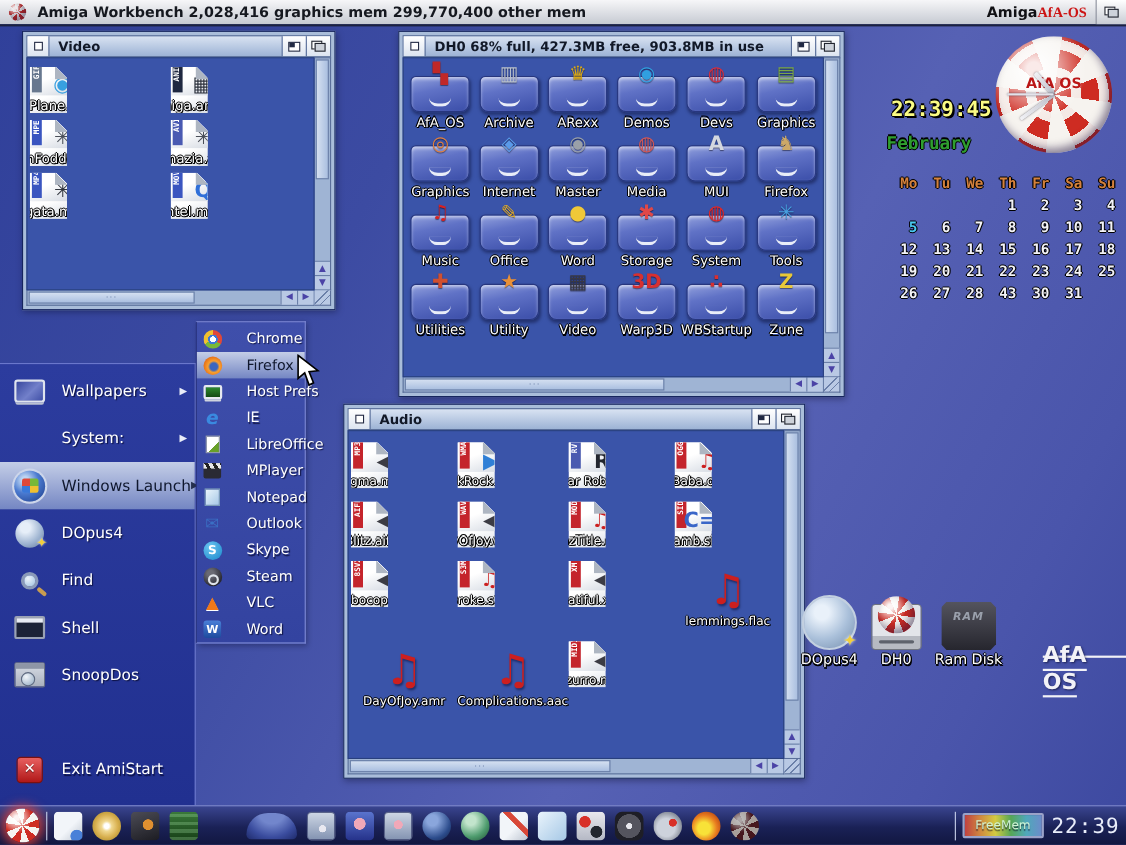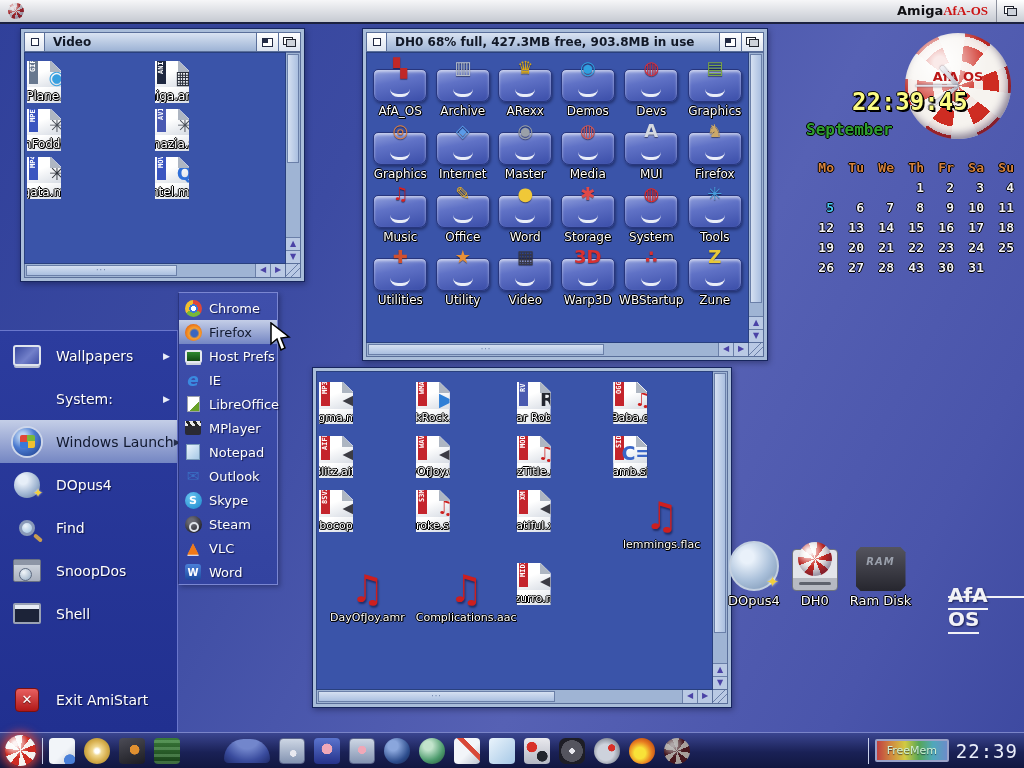--- a/index.html
+++ b/index.html
@@ -100,22 +100,22 @@
   .ballclock .btext { position:absolute; left:0; right:0; top:36px; text-align:center;
     color:#bb1616; font-weight:bold; font-size:13px; text-shadow:0 1px 1px rgba(255,255,255,.6); }
   .hand { position:absolute; left:50%; bottom:50%; transform-origin:50% 100%; border-radius:2px;
     background:linear-gradient(#f2f2f6,#b9bcc8); box-shadow:0 0 2px rgba(0,0,30,.6); }
   .hand.h { width:4px; height:26px; margin-left:-2px; transform:rotate(319deg); }
   .hand.m { width:3px; height:38px; margin-left:-1.5px; transform:rotate(234deg); }
   .hand.s { width:1.5px; height:42px; margin-left:-.75px; transform:rotate(270deg); background:#e3e3ea; }
 
   
   .dclock { position:absolute; left:810px; top:88px; font-family:"DejaVu Sans Mono",monospace;
-    font-size:24px; font-weight:bold; color:#fbfb84;
-    text-shadow:-1px 0 #000,0 -1px #000,1px 0 #000,0 1px #000,2px 2px #000;margin-left:42px; }
+    font-size:19px; font-weight:bold; color:#fbfb84;
+    text-shadow:-1px 0 #000,0 -1px #000,1px 0 #000,0 1px #000,2px 2px #000; }
   .dmonth { position:absolute; left:806px; top:120px; font-family:"DejaVu Sans Mono",monospace;
     font-size:16px; font-weight:bold; color:#2f9e2f;
     text-shadow:-1px 0 #000,0 -1px #000,1px 0 #000,0 1px #000; }
   .calendar { position:absolute; left:804px; top:160px; width:212px;
     display:grid; grid-template-columns:repeat(7,30px); grid-auto-rows:20px;
     font-family:"DejaVu Sans Mono",monospace; font-size:13px; font-weight:bold; }
   .cal-h { color:#d4813c; text-align:right; text-shadow:-1px 0 #000,0 -1px #000,1px 0 #000,0 1px #000; }
   .cal-c { color:#f2f2f7; text-align:right; text-shadow:-1px 0 #000,0 -1px #000,1px 0 #000,0 1px #000; }
   .cal-c.hl { color:#4ac9f2; }
 
@@ -162,21 +162,21 @@
     text-shadow:0 1px 1px rgba(0,0,0,.5); }
 
   
   .submenu { position:absolute; left:178px; top:292px; width:100px; height:293px; z-index:5;
     background:linear-gradient(180deg,#3f4fab,#3343a0);
     border:1px solid #7a86d2; border-left-color:#2a3580; box-shadow:2px 2px 5px rgba(0,0,20,.3);
     display:flex; flex-direction:column; padding:3px 0; }
   .sub-item { height:24px; flex:none; display:flex; align-items:center; padding:0 4px; }
   .sub-item.hl { background:linear-gradient(#c4cee7,#7486c3); }
   .sub-item .smi-box { width:20px; height:20px; flex:none; display:flex; align-items:center; justify-content:center; }
-  .sub-item .sm-label { color:#fff; font-size:13px; margin-left:6px; white-space:nowrap;
+  .sub-item .sm-label { color:#fff; font-size:13px; margin-left:21px; white-space:nowrap;
     text-shadow:1px 1px 1px rgba(0,0,30,.7); }
   .sub-item.hl .sm-label { color:#10182e; text-shadow:none; }
 
   .smi-chrome { width:17px; height:17px; border-radius:50%;
     background:radial-gradient(circle, #fff 0 22%, #3a78d8 23% 36%, transparent 37%),
       conic-gradient(#e04838 0 120deg, #78b838 0 240deg, #f0c030 0 360deg); }
   .smi-firefox { width:17px; height:17px; border-radius:50%;
     background:radial-gradient(circle at 55% 55%, #3a66c0 0 25%, #f8a030 40%, #e06010 80%, #b03c08 100%); }
   .smi-hostprefs { width:17px; height:13px; border:2px solid #e6e9f0; border-radius:2px;
     background:linear-gradient(#2f8a2f,#134a13); box-shadow:0 3px 0 -1px #cfd4de; }
@@ -256,37 +256,38 @@
   
   .cursor { position:absolute; left:270px; top:322px; z-index:9; }
 </style>
 </head>
 <body>
 
 <div class="screen">
 
   <div class="screenbar">
     <div class="boing" style="width:16px;height:16px;margin-left:8px;"></div>
+    <span class="title">Amiga Workbench  2,028,416 graphics mem  299,770,400 other mem</span>
     <span class="spacer"></span>
     <span class="brand"><span class="b1">Amiga</span><span class="b2">AfA-OS</span></span>
     <div class="g-box">
         <span class="depth-glyph"></span>
       </div>
   </div>
 
   <div class="ballclock">
     <div class="boing boing-lg"></div>
     <span class="btext">AfA OS</span>
     <div class="hand h"></div>
     <div class="hand m"></div>
     <div class="hand s"></div>
   </div>
 
   <div class="dclock">22:39:45</div>
-  <div class="dmonth">September</div>
+  <div class="dmonth">February</div>
   <div class="calendar">
     <span class="cal-h">Mo</span>
       <span class="cal-h">Tu</span>
       <span class="cal-h">We</span>
       <span class="cal-h">Th</span>
       <span class="cal-h">Fr</span>
       <span class="cal-h">Sa</span>
       <span class="cal-h">Su</span>
     <span class="cal-c"></span>
       <span class="cal-c"></span>
@@ -611,20 +612,30 @@
         <div class="hthumb" style="width:62%;"></div>
         <div class="hsp"></div>
         <div class="harrow">◀</div>
         <div class="harrow">▶</div>
       </div>
       <div class="sizegrip"></div>
     </div>
   </div>
 
   <div class="window" style="left:312px;top:367px;width:420px;height:341px;">
+    <div class="titlebar">
+      <div class="g-close"></div>
+      <span class="ttext">Audio</span>
+      <div class="g-zoom">
+          <span class="zoom-glyph"></span>
+        </div>
+      <div class="g-depth">
+          <span class="depth-glyph"></span>
+        </div>
+    </div>
     <div class="win-mid">
       <div class="content grid" style="grid-template-columns:repeat(4,1fr);row-gap:12px;padding:10px 2px 2px;">
         <div class="icon-cell page">
             <div class="fwrap">
               <div class="page">
                 <span class="band" style="background: rgb(196, 36, 44);">MP3</span>
                 <span class="pglyph" style="color: rgb(60, 60, 68);">◀</span>
               </div>
 
             </div>
@@ -811,30 +822,30 @@
       </div>
       <div class="menu-item">
         <div class="mi-iconbox">
           <span class="mi-magnifier"></span>
         </div>
         <span class="mi-label">Find</span>
         <span class="mi-arrow"></span>
       </div>
       <div class="menu-item">
         <div class="mi-iconbox">
-          <span class="mi-window"></span>
-        </div>
-        <span class="mi-label">SnoopDos</span>
+          <span class="mi-shell"></span>
+        </div>
+        <span class="mi-label">Shell</span>
         <span class="mi-arrow"></span>
       </div>
       <div class="menu-item">
         <div class="mi-iconbox">
-          <span class="mi-shell"></span>
-        </div>
-        <span class="mi-label">Shell</span>
+          <span class="mi-window"></span>
+        </div>
+        <span class="mi-label">SnoopDos</span>
         <span class="mi-arrow"></span>
       </div>
       <div class="menu-item">
         <div class="mi-iconbox">
           <span></span>
         </div>
         <span class="mi-label"></span>
         <span class="mi-arrow"></span>
       </div>
       <div class="menu-item">

